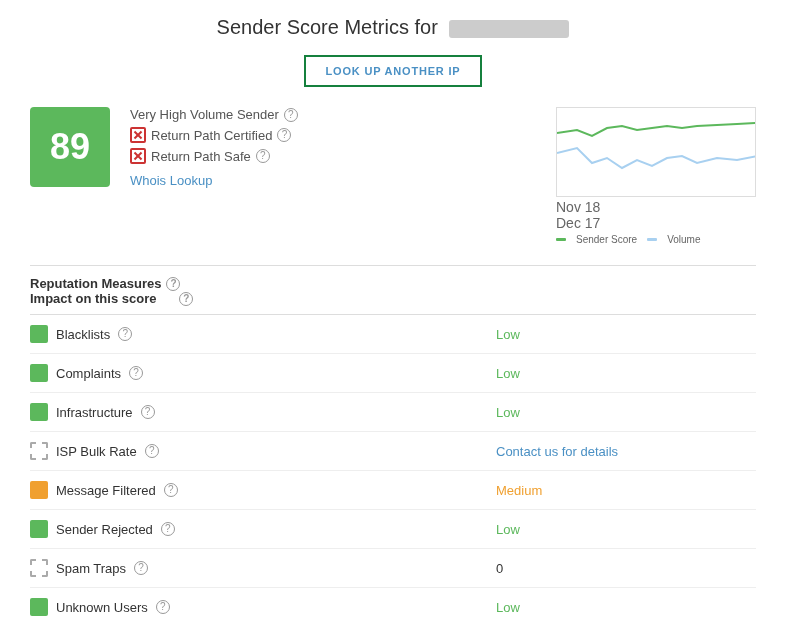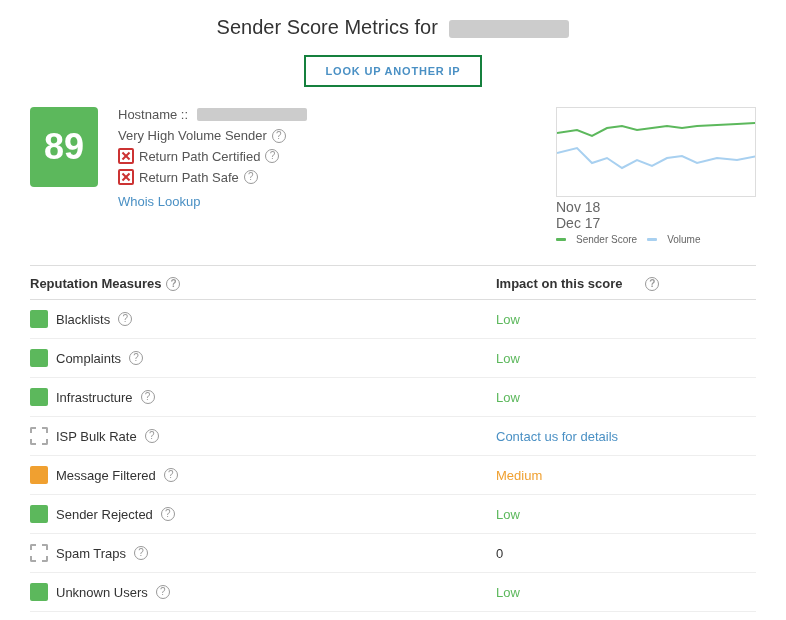--- a/index.html
+++ b/index.html
@@ -51,21 +51,21 @@
       display: flex;
       align-items: flex-start;
       margin-bottom: 20px;
       gap: 20px;
     }
     .score-box {
       background: #5cb85c;
       color: #fff;
       font-size: 36px;
       font-weight: bold;
-      width: 68px;
+      width: 80px;
       height: 80px;
       display: flex;
       align-items: center;
       justify-content: center;
       flex-shrink: 0;
       border-radius: 4px;
     }
     .meta-info {
       flex: 1;
     }
@@ -180,20 +180,21 @@
     .reputation-section {
       border-top: 1px solid #ddd;
     }
     .rep-header {
       display: flex;
       padding: 10px 0 8px 0;
       font-weight: bold;
       font-size: 13px;
       color: #333;
       border-bottom: 1px solid #ddd;
+      flex-direction: column;
     }
     .rep-header .col-measure { flex: 1; display: flex; align-items: center; gap: 5px; }
     .rep-header .col-impact { width: 260px; display: flex; align-items: center; gap: 23px; }
 
     .rep-row {
       display: flex;
       align-items: center;
       padding: 10px 0;
       border-bottom: 1px solid #eee;
       gap: 27px;
@@ -242,24 +243,20 @@
     <button class="lookup-btn">LOOK UP ANOTHER IP</button>
   </div>
 
   <div class="info-row">
 
     <div class="score-box">
       <span>89</span>
     </div>
 
     <div class="meta-info">
-      <div class="hostname-row meta-item">
-        <span class="label">Hostname ::</span>
-        <span class="hostname-redacted">&nbsp;</span>
-      </div>
       <div class="meta-item">
         <span>Very High Volume Sender</span>
         <span class="help-icon">?</span>
       </div>
       <div class="meta-item">
         <span class="cert-icon"></span>
         <span>Return Path Certified</span>
         <span class="help-icon">?</span>
       </div>
       <div class="meta-item">

